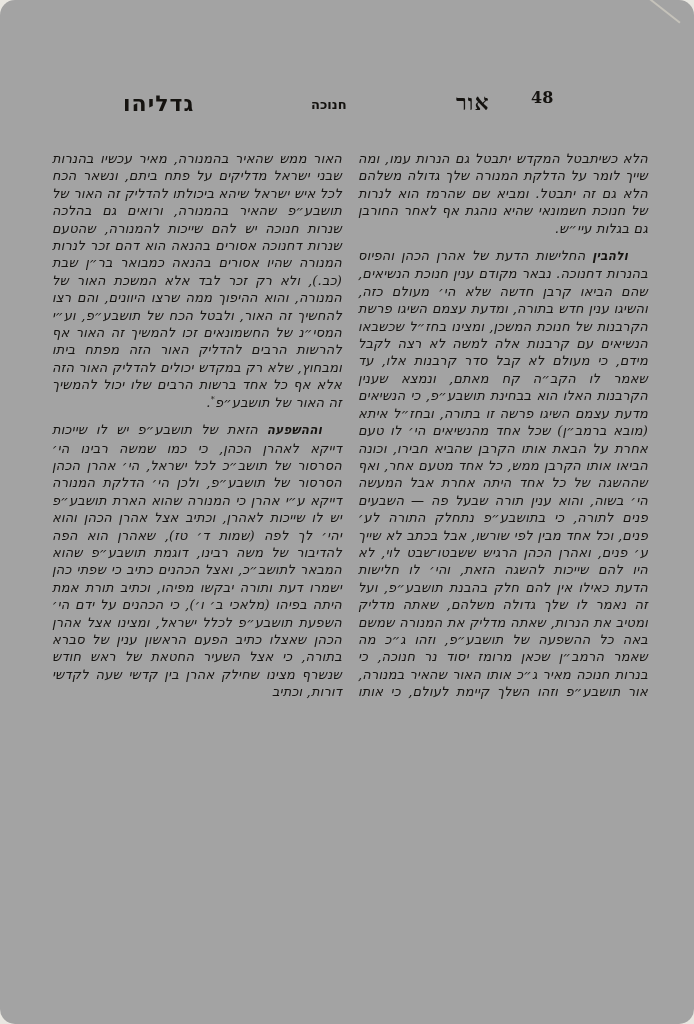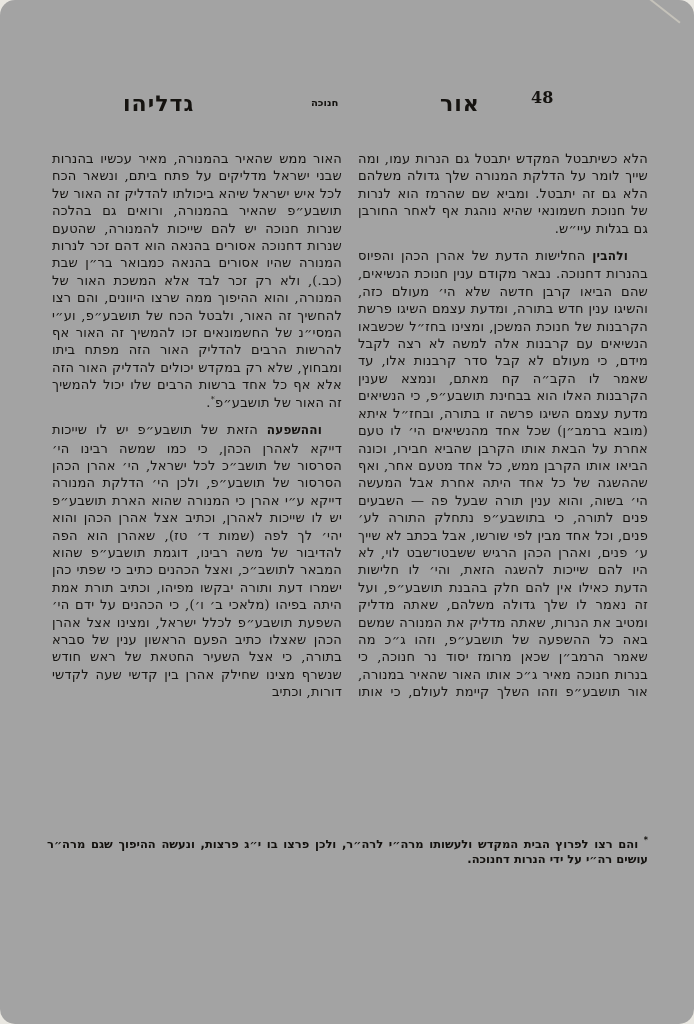--- a/index.html
+++ b/index.html
@@ -12,39 +12,39 @@
     width:694px;height:1024px;
     background:#a3a3a3;
     color:#151310;
     overflow:hidden;
     margin:0 auto;
     border-radius:15px;
   }
   
   .hdr{position:absolute;white-space:nowrap;}
   .hdr-title{font-weight:bold;font-size:22px;letter-spacing:1px;}
-  .hdr-section{font-weight:bold;font-size:10px;font-family:"DejaVu Sans",sans-serif;}
+  .hdr-section{font-weight:bold;font-size:13px;font-family:"DejaVu Sans",sans-serif;}
   .hdr-pagenum{font-weight:bold;font-size:16px;}
   #title-left{left:123px;top:90px;}
   #section{left:311px;top:97px;}
-  #title-right{left:440px;top:90px;}
+  #title-right{left:456px;top:90px;font-family:Liberation Serif, serif;}
   #pagenum{left:531px;top:88px;}
   
   .body{
     position:absolute;
     left:52px;top:150px;width:596px;
     direction:rtl;
     column-count:2;
     column-gap:16px;
     text-align:justify;
     font-size:13px;
     line-height:17.4px;
     letter-spacing:.2px;
   }
-  .para{margin:0;}
+  .para{margin:0;font-style:italic;}
   .para + .para{margin-top:10px;}
   .para.indent{text-indent:20px;}
   .para strong{font-weight:bold;font-size:12px;}
   sup.fn{font-size:8px;line-height:0;}
   
   .footnote{
     position:absolute;
     left:47px;top:833px;width:601px;
     direction:rtl;
     text-align:justify;
@@ -76,15 +76,14 @@
   <div class="body">
 
     <p class="para"><span>הלא כשיתבטל המקדש יתבטל גם הנרות עמו, ומה שייך לומר על הדלקת המנורה שלך גדולה משלהם הלא גם זה יתבטל. ומביא שם שהרמז הוא לנרות של חנוכת חשמונאי שהיא נוהגת אף לאחר החורבן גם בגלות עיי״ש.</span></p>
 
     <p class="para indent"><strong>ולהבין</strong> <span>החלישות הדעת של אהרן הכהן והפיוס בהנרות דחנוכה. נבאר מקודם ענין חנוכת הנשיאים, שהם הביאו קרבן חדשה שלא הי׳ מעולם כזה, והשיגו ענין חדש בתורה, ומדעת עצמם השיגו פרשת הקרבנות של חנוכת המשכן, ומצינו בחז״ל שכשבאו הנשיאים עם קרבנות אלה למשה לא רצה לקבל מידם, כי מעולם לא קבל סדר קרבנות אלו, עד שאמר לו הקב״ה קח מאתם, ונמצא שענין הקרבנות האלו הוא בבחינת תושבע״פ, כי הנשיאים מדעת עצמם השיגו פרשה זו בתורה, ובחז״ל איתא (מובא ברמב״ן) שכל אחד מהנשיאים הי׳ לו טעם אחרת על הבאת אותו הקרבן שהביא חבירו, וכונה הביאו אותו הקרבן ממש, כל אחד מטעם אחר, ואף שההשגה של כל אחד היתה אחרת אבל המעשה הי׳ בשוה, והוא ענין תורה שבעל פה — השבעים פנים לתורה, כי בתושבע״פ נתחלק התורה לע׳ פנים, וכל אחד מבין לפי שורשו, אבל בכתב לא שייך ע׳ פנים, ואהרן הכהן הרגיש ששבטו־שבט לוי, לא היו להם שייכות להשגה הזאת, והי׳ לו חלישות הדעת כאילו אין להם חלק בהבנת תושבע״פ, ועל זה נאמר לו שלך גדולה משלהם, שאתה מדליק ומטיב את הנרות, שאתה מדליק את המנורה שמשם באה כל ההשפעה של תושבע״פ, וזהו ג״כ מה שאמר הרמב״ן שכאן מרומז יסוד נר חנוכה, כי בנרות חנוכה מאיר ג״כ אותו האור שהאיר במנורה, אור תושבע״פ וזהו השלך קיימת לעולם, כי אותו האור ממש שהאיר בהמנורה, מאיר עכשיו בהנרות שבני ישראל מדליקים על פתח ביתם, ונשאר הכח לכל איש ישראל שיהא ביכולתו להדליק זה האור של תושבע״פ שהאיר בהמנורה, ורואים גם בהלכה שנרות חנוכה יש להם שייכות להמנורה, שהטעם שנרות דחנוכה אסורים בהנאה הוא דהם זכר לנרות המנורה שהיו אסורים בהנאה כמבואר בר״ן שבת (כב.), ולא רק זכר לבד אלא המשכת האור של המנורה, והוא ההיפוך ממה שרצו היוונים, והם רצו להחשיך זה האור, ולבטל הכח של תושבע״פ, וע״י המסי״נ של החשמונאים זכו להמשיך זה האור אף להרשות הרבים להדליק האור הזה מפתח ביתו ומבחוץ, שלא רק במקדש יכולים להדליק האור הזה אלא אף כל אחד ברשות הרבים שלו יכול להמשיך זה האור של תושבע״פ</span><sup class="fn">*</sup><span>.</span></p>
 
     <p class="para indent"><strong>וההשפעה</strong> <span>הזאת של תושבע״פ יש לו שייכות דייקא לאהרן הכהן, כי כמו שמשה רבינו הי׳ הסרסור של תושב״כ לכל ישראל, הי׳ אהרן הכהן הסרסור של תושבע״פ, ולכן הי׳ הדלקת המנורה דייקא ע״י אהרן כי המנורה שהוא הארת תושבע״פ יש לו שייכות לאהרן, וכתיב אצל אהרן הכהן והוא יהי׳ לך לפה (שמות ד׳ טז), שאהרן הוא הפה להדיבור של משה רבינו, דוגמת תושבע״פ שהוא המבאר לתושב״כ, ואצל הכהנים כתיב כי שפתי כהן ישמרו דעת ותורה יבקשו מפיהו, וכתיב תורת אמת היתה בפיהו (מלאכי ב׳ ו׳), כי הכהנים על ידם הי׳ השפעת תושבע״פ לכלל ישראל, ומצינו אצל אהרן הכהן שאצלו כתיב הפעם הראשון ענין של סברא בתורה, כי אצל השעיר החטאת של ראש חודש שנשרף מצינו שחילק אהרן בין קדשי שעה לקדשי דורות, וכתיב</span></p>
 
   </div>
 
-  <div class="footnote"><sup>*</sup> <span>והם רצו לפרוץ הבית המקדש ולעשותו מרה״י לרה״ר, ולכן פרצו בו י״ג פרצות, ונעשה ההיפוך שגם מרה״ר עושים רה״י על ידי הנרות דחנוכה.</span></div>
 
 </div>
 
 </body></html>

